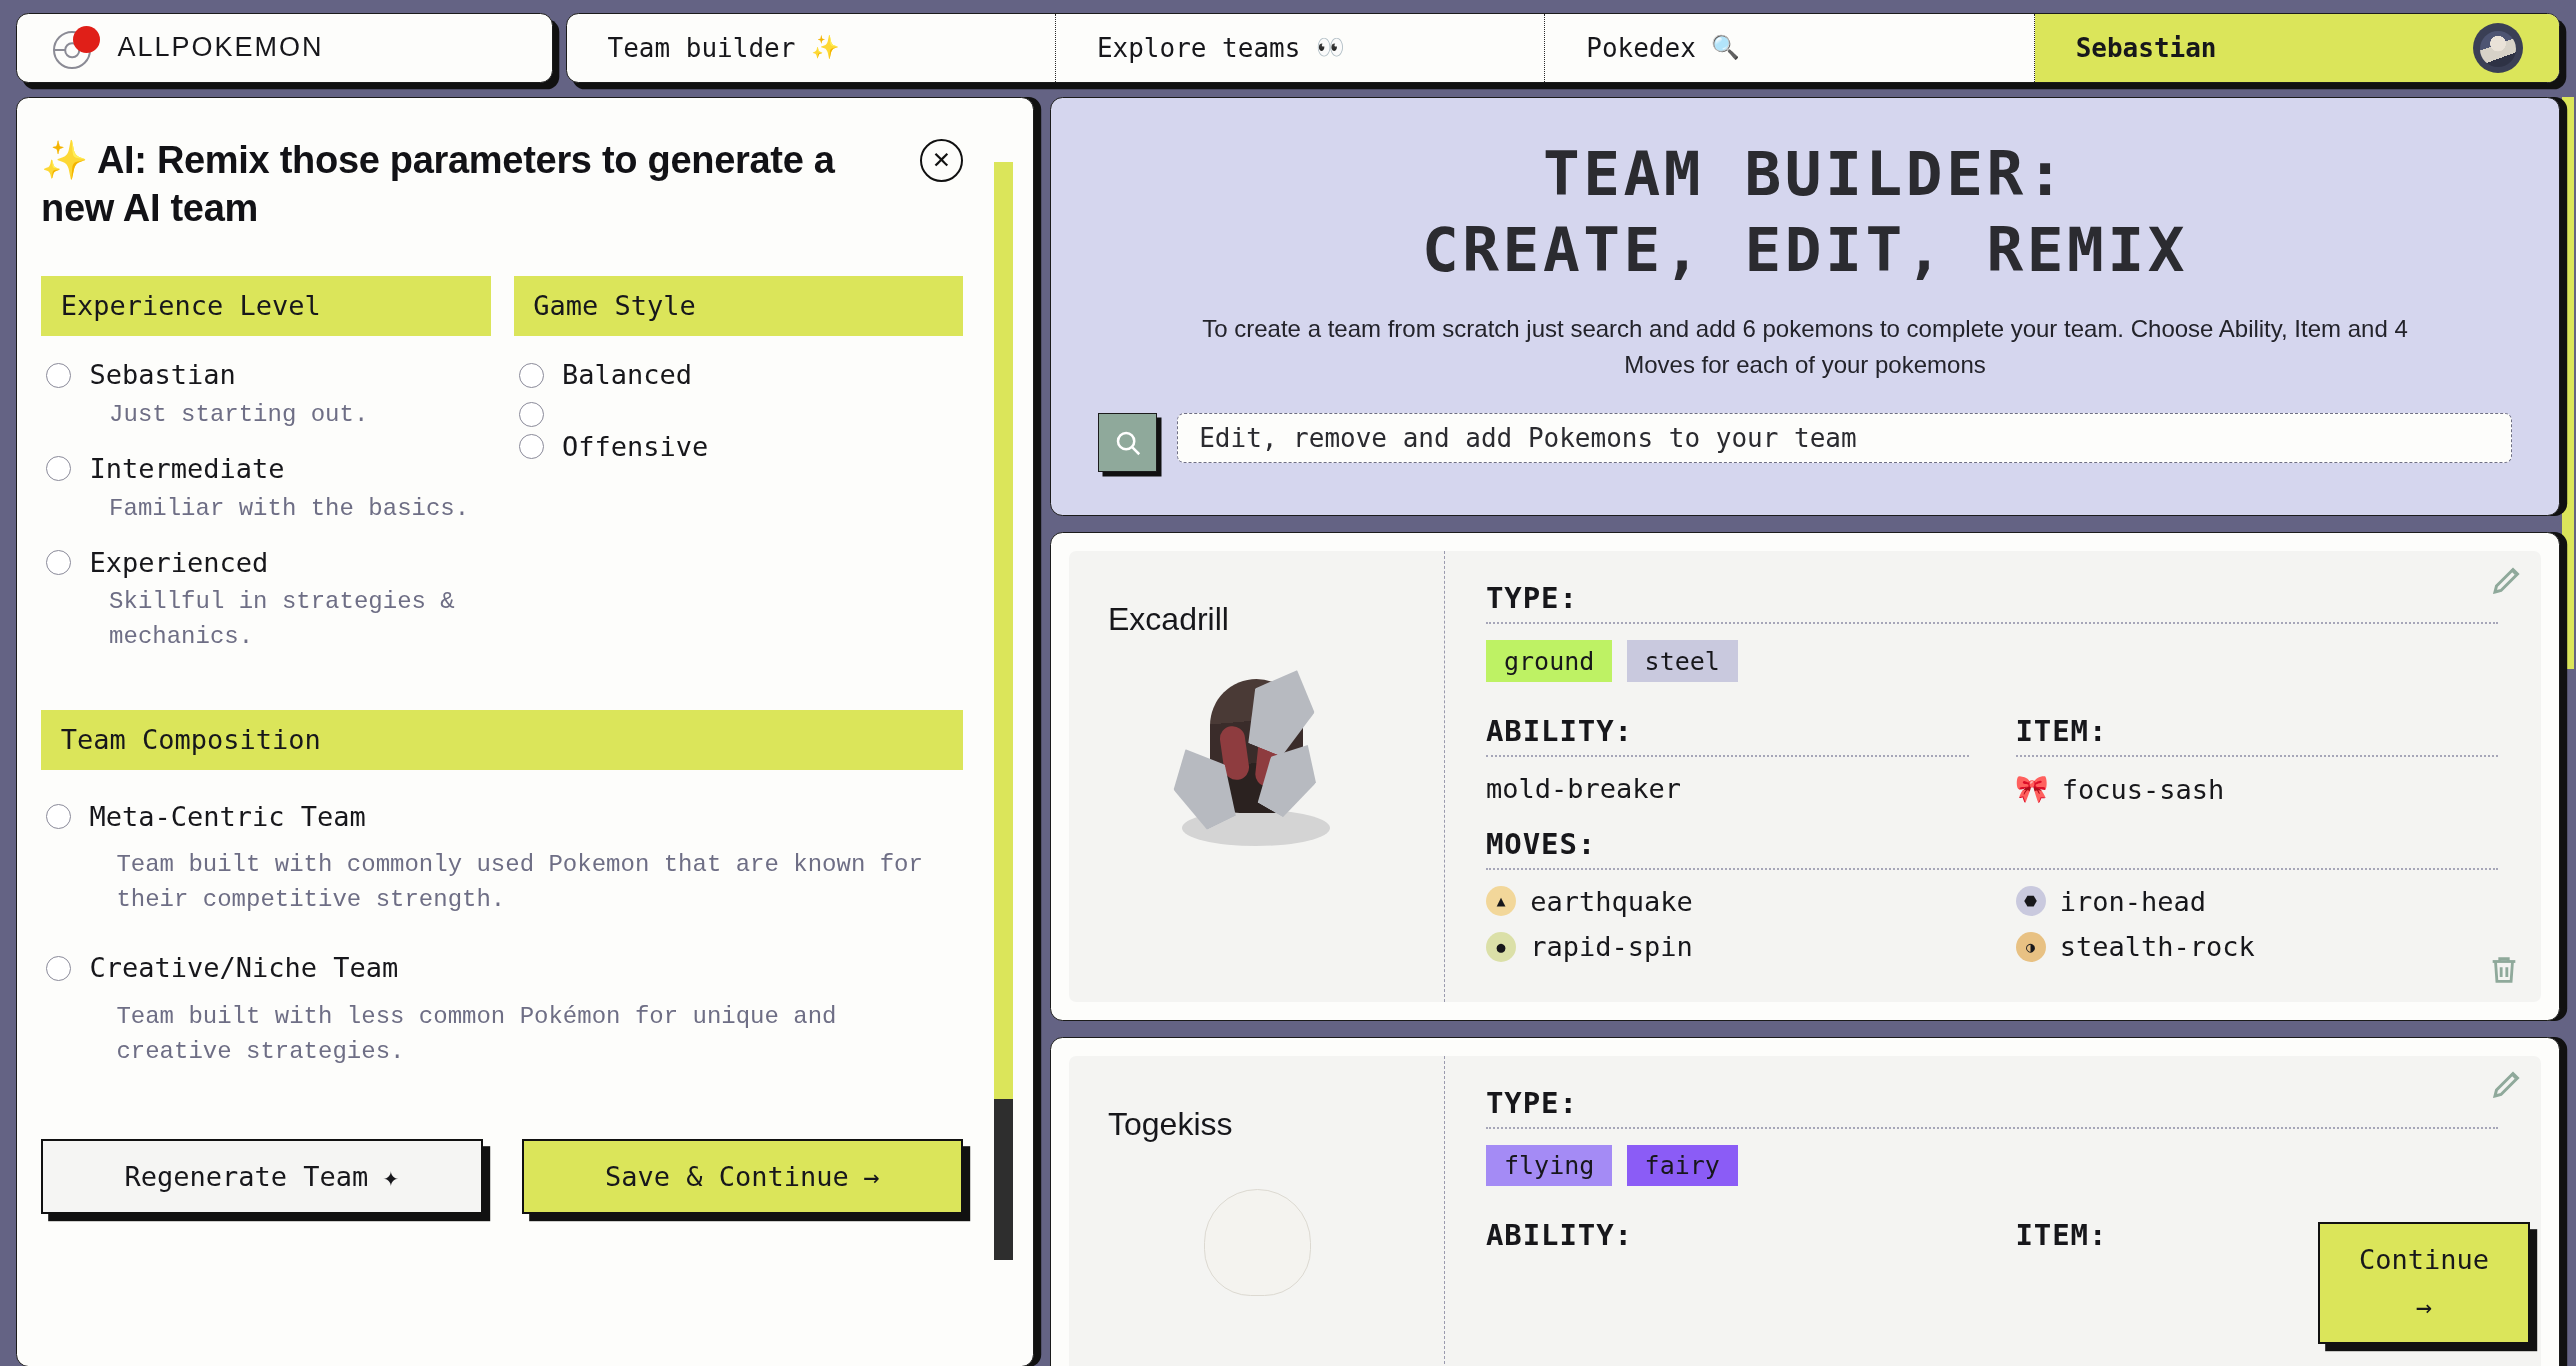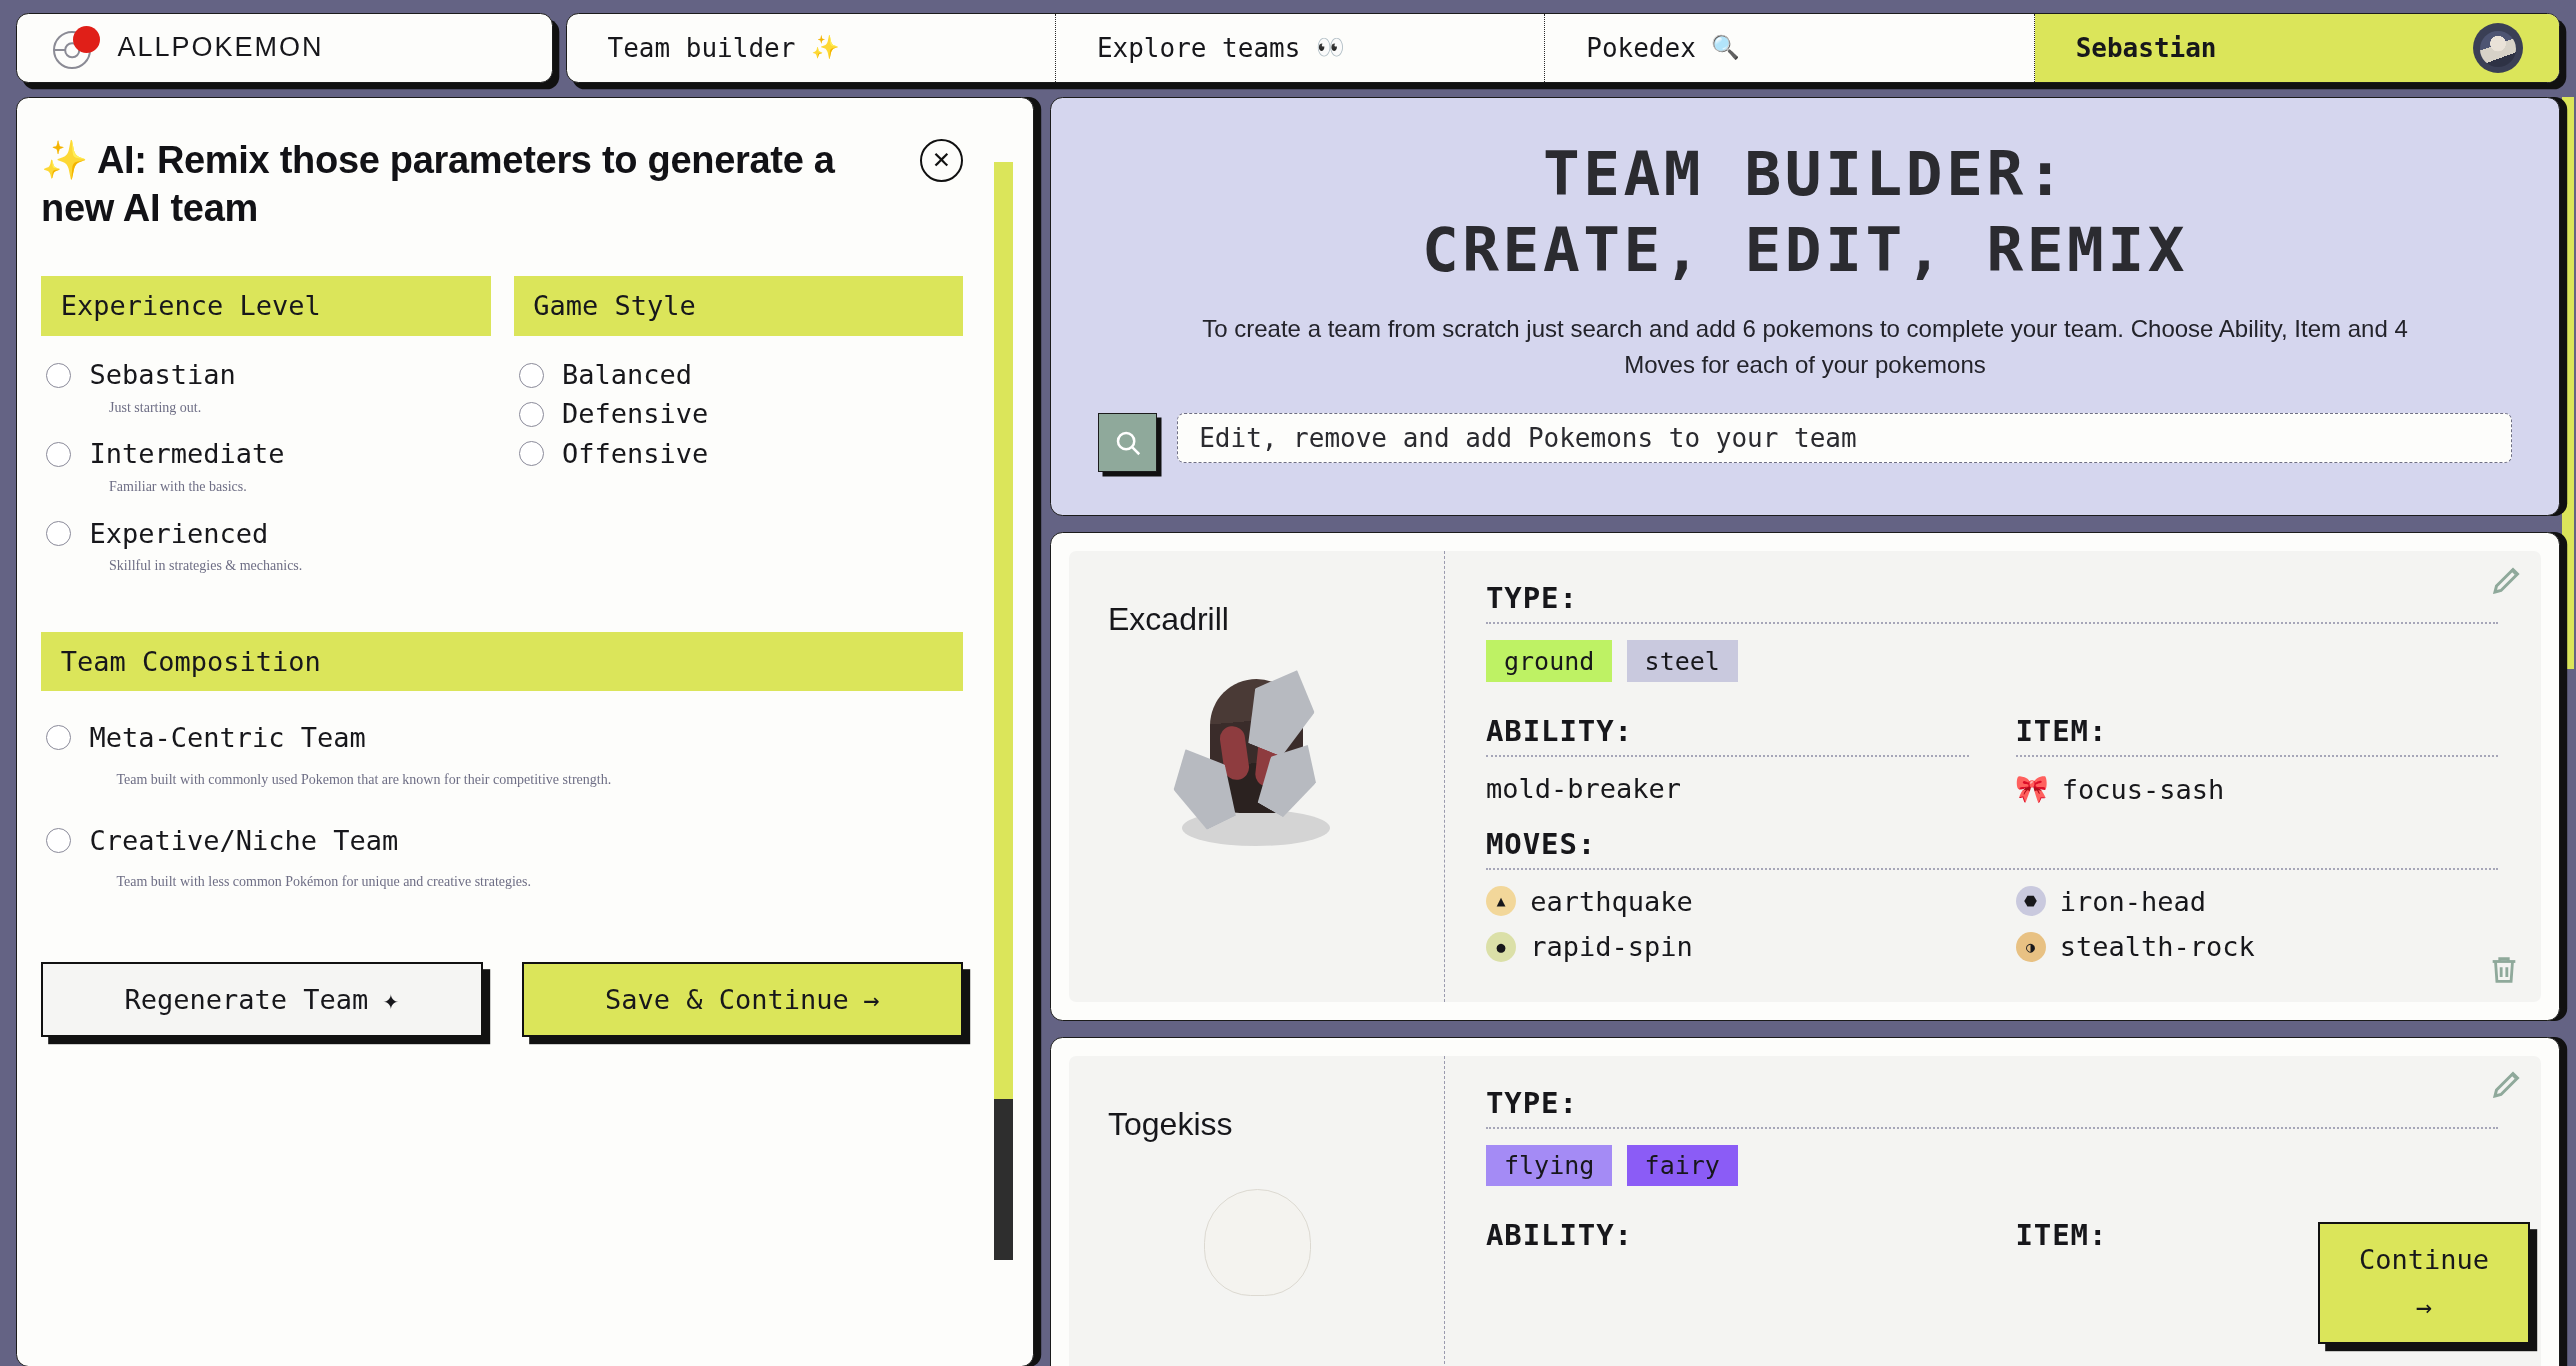--- a/index.html
+++ b/index.html
@@ -195,22 +195,22 @@
     background: #fff;
   }
   .opt-body { flex: 1; }
   .opt-label {
     font-family: "DejaVu Sans Mono", "Liberation Mono", monospace;
     font-size: 27px;
     color: #17171b;
     line-height: 1.45;
   }
   .opt-desc {
-    font-family: Liberation Serif, serif;
-    font-size: 14px;
+    font-family: Liberation Mono, monospace;
+    font-size: 24px;
     color: #6e6e85;
     line-height: 1.45;
     margin: 3.6px 0 12.5px 19.7px;
   }
   .opt.spaced .opt-desc { margin-left: 27px; margin-bottom: 27px; margin-top: 12.5px; }
   .opt.tight { margin-bottom: 0; }
 
   .comp-section { margin-bottom: 27px; }
   .comp-section .opts { padding: 27px 5.4px 9px 5.4px; }
 
@@ -573,23 +573,20 @@
           <div class="section-head">Game Style</div>
           <div class="opts">
             <div class="opt tight">
               <span class="radio"></span>
               <span class="opt-body">
                 <span class="opt-label">Balanced</span>
               </span>
             </div>
             <div class="opt tight">
               <span class="radio"></span>
-              <span class="opt-body">
-                <span class="opt-label">Defensive</span>
-              </span>
             </div>
             <div class="opt tight">
               <span class="radio"></span>
               <span class="opt-body">
                 <span class="opt-label">Offensive</span>
               </span>
             </div>
           </div>
         </div>
 

